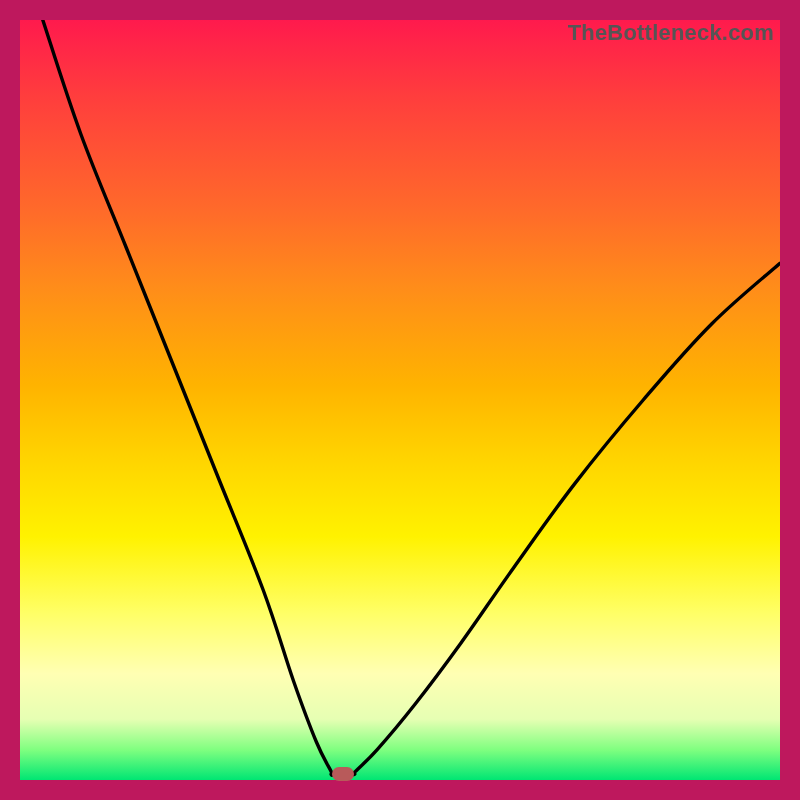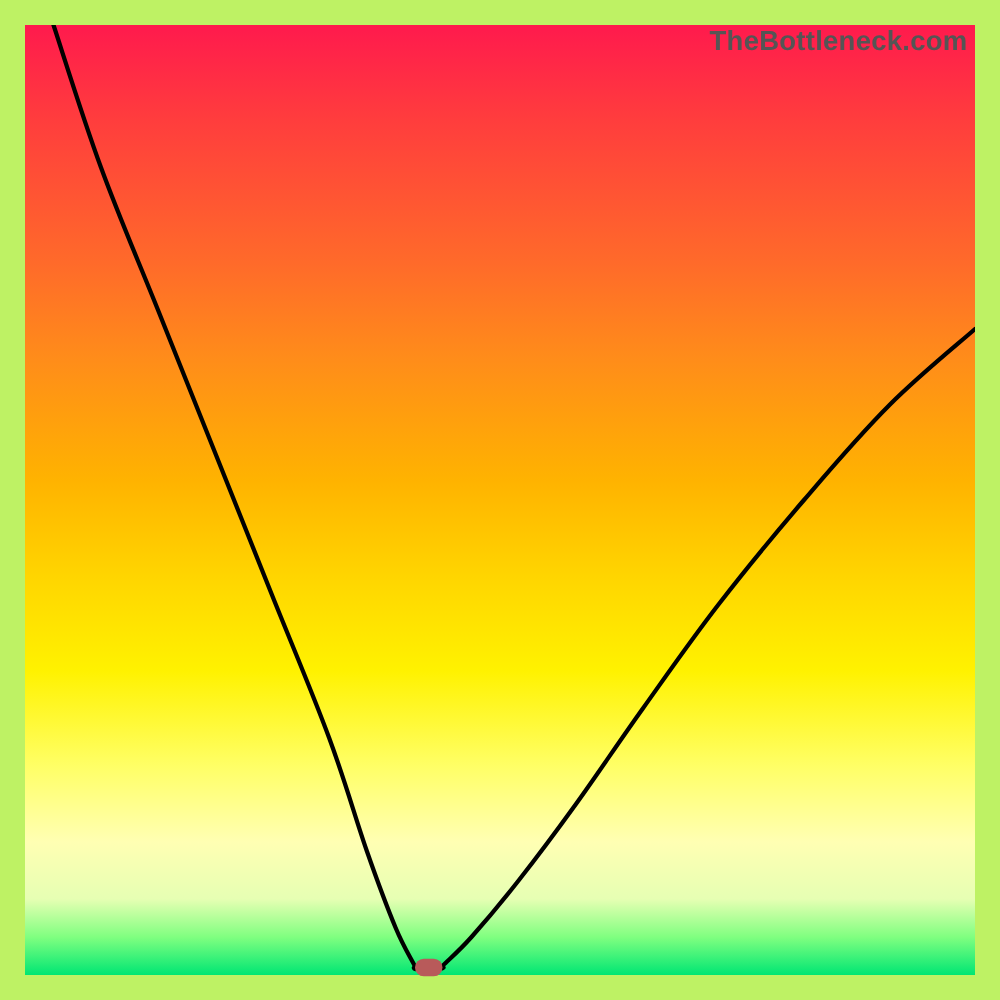--- a/index.html
+++ b/index.html
@@ -1,21 +1,21 @@
 <!DOCTYPE html>
 <html><head>
 <meta charset="utf-8">
 <style>
   * { margin: 0; padding: 0; box-sizing: border-box; }
   html, body { width: 800px; height: 800px; overflow: hidden; background: #000; }
   .frame {
     position: relative;
     width: 800px;
     height: 800px;
-    background: #bef264;
+    background: #be185d;
   }
   .plot-area {
     position: absolute;
     left: 20px;
     top: 20px;
     width: 760px;
     height: 760px;
     background: linear-gradient(to bottom,
       #ff1a4d 0%,
       #ff3d3d 10%,

